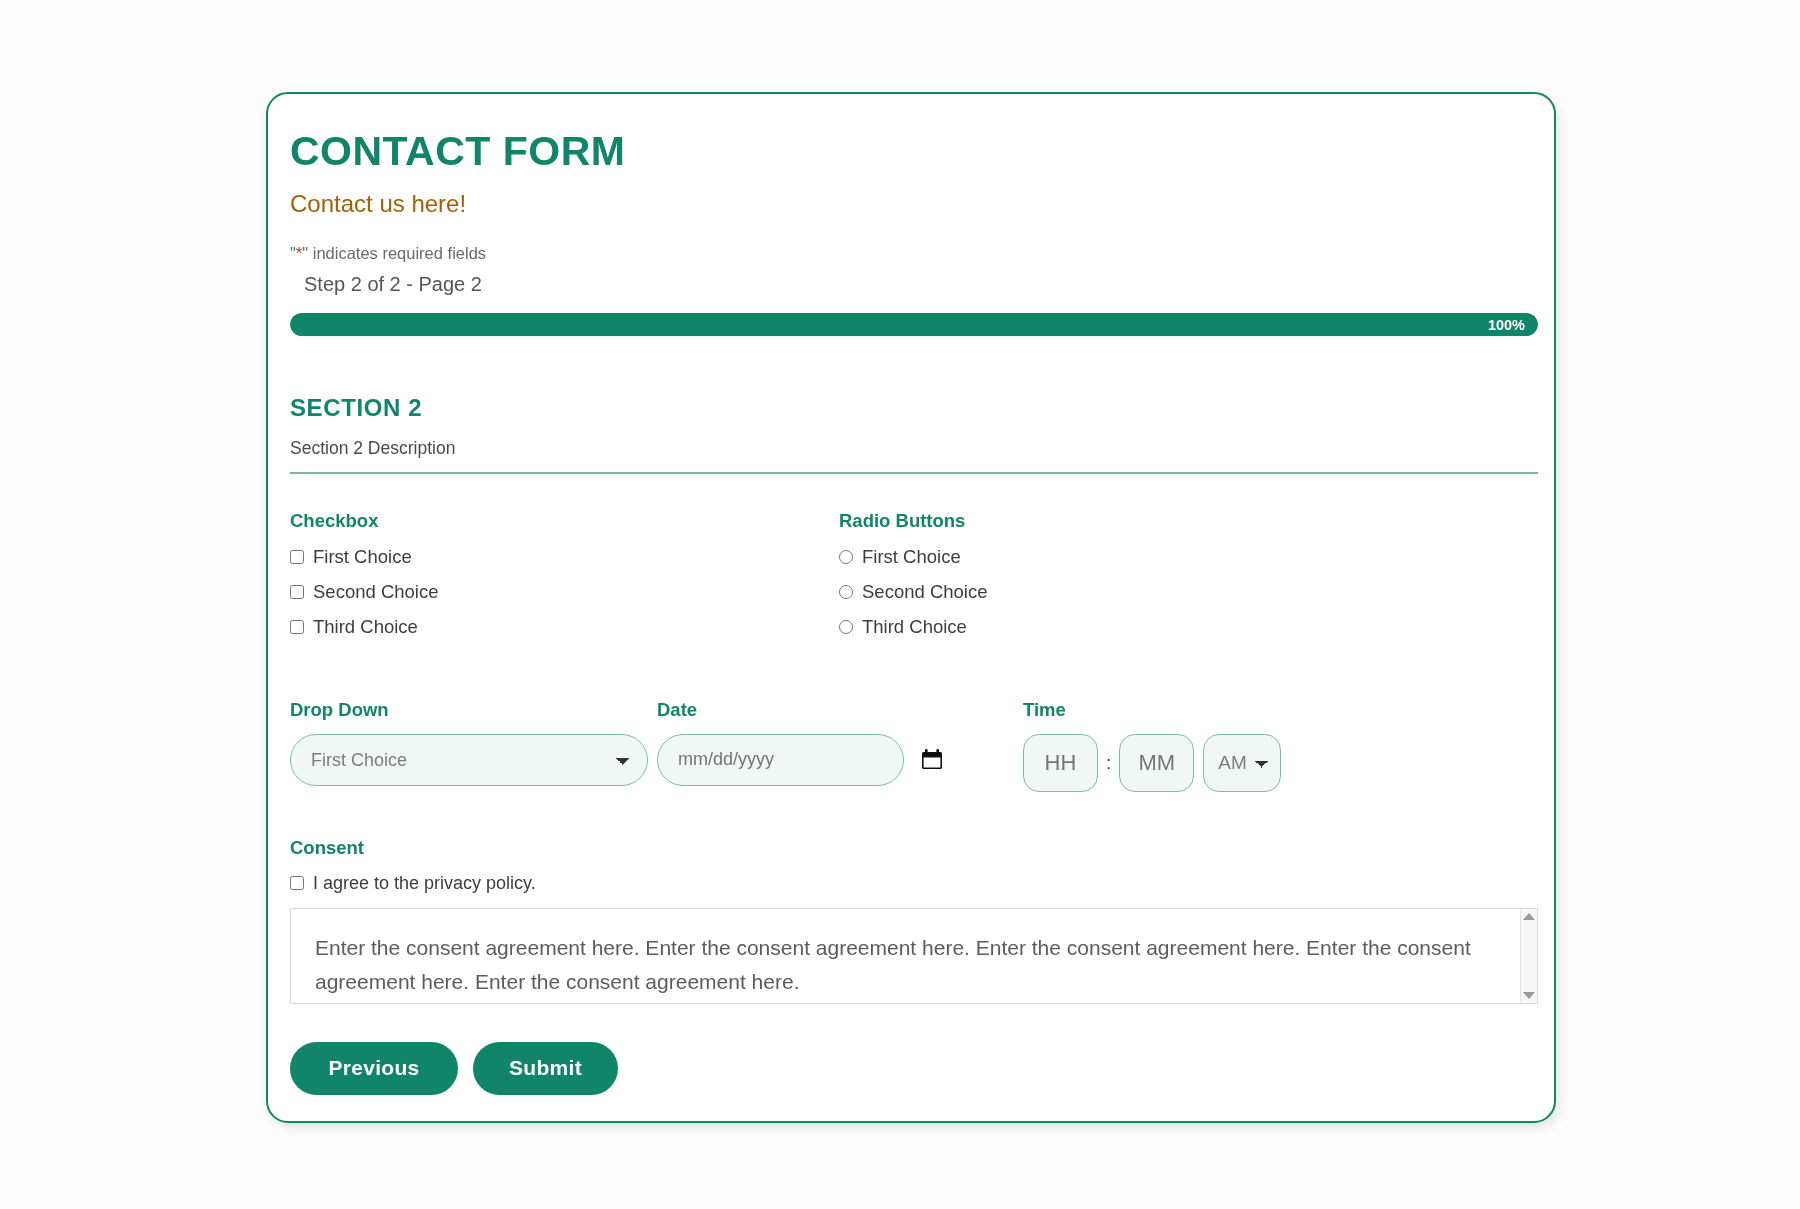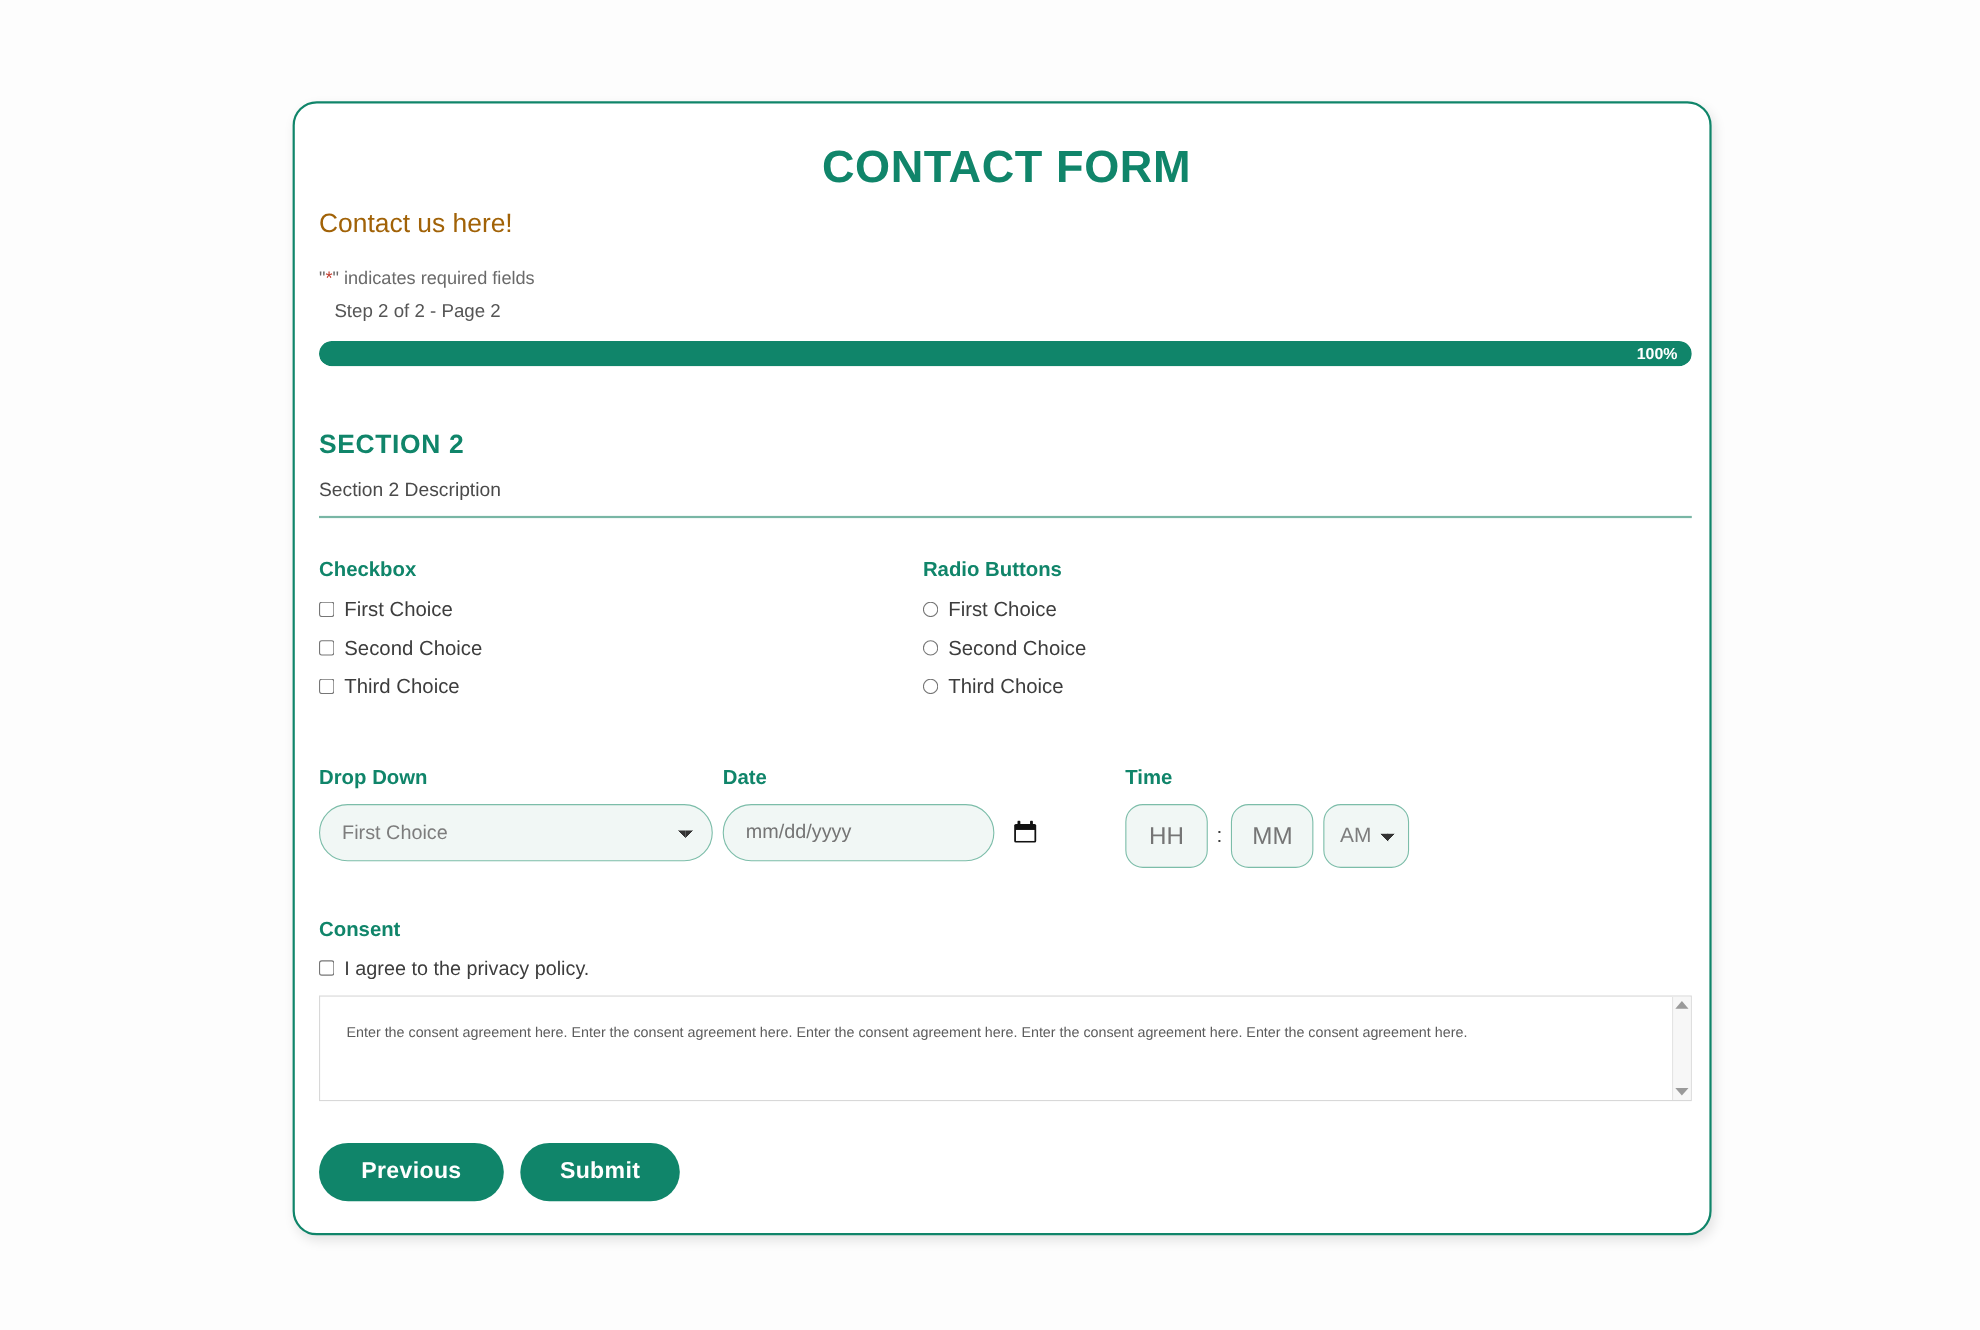--- a/index.html
+++ b/index.html
@@ -36,35 +36,34 @@
     width: 1250px;
   }
 
   .form-title {
     font-size: 41px;
     font-weight: bold;
     color: #10856a;
     letter-spacing: 0.5px;
     margin: 35px 0 0 0;
     line-height: 1.1;
-    text-align: center;
   }
   .form-subtitle {
     font-size: 24px;
     color: #a16207;
     margin: 16px 0 0 0;
   }
   .required-note {
     font-size: 16.5px;
     color: #6a6a6a;
     margin: 26px 0 0 0;
   }
   .required-note .star { color: #c0392b; }
   .step-label {
-    font-size: 17px;
+    font-size: 20px;
     color: #555555;
     margin: 10px 0 0 14px;
   }
 
   .progress-outer {
     margin-top: 17px;
     width: 1248px;
     height: 23px;
     border-radius: 12px;
     background: #e9eeec;
@@ -235,21 +234,21 @@
     width: 1248px;
     height: 96px;
     border: 1.3px solid #d8d8d8;
     background: #ffffff;
     display: flex;
     overflow: hidden;
   }
   .consent-text {
     flex: 1;
     padding: 22px 24px 0 24px;
-    font-size: 13px;
+    font-size: 21px;
     line-height: 1.62;
     color: #5c5c5c;
   }
   .consent-scroll {
     width: 17px;
     background: #f7f7f7;
     border-left: 1px solid #e4e4e4;
     display: flex;
     flex-direction: column;
     justify-content: space-between;

